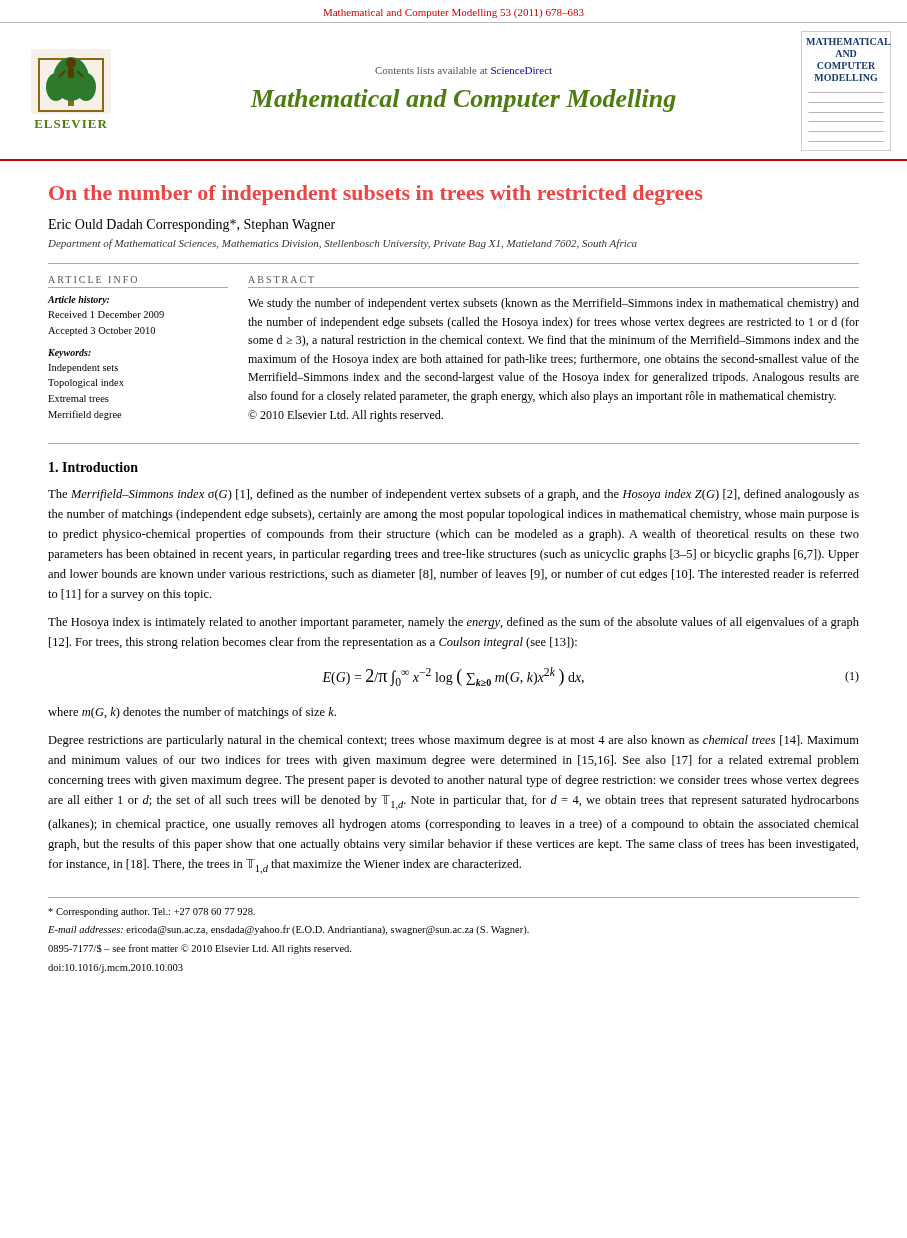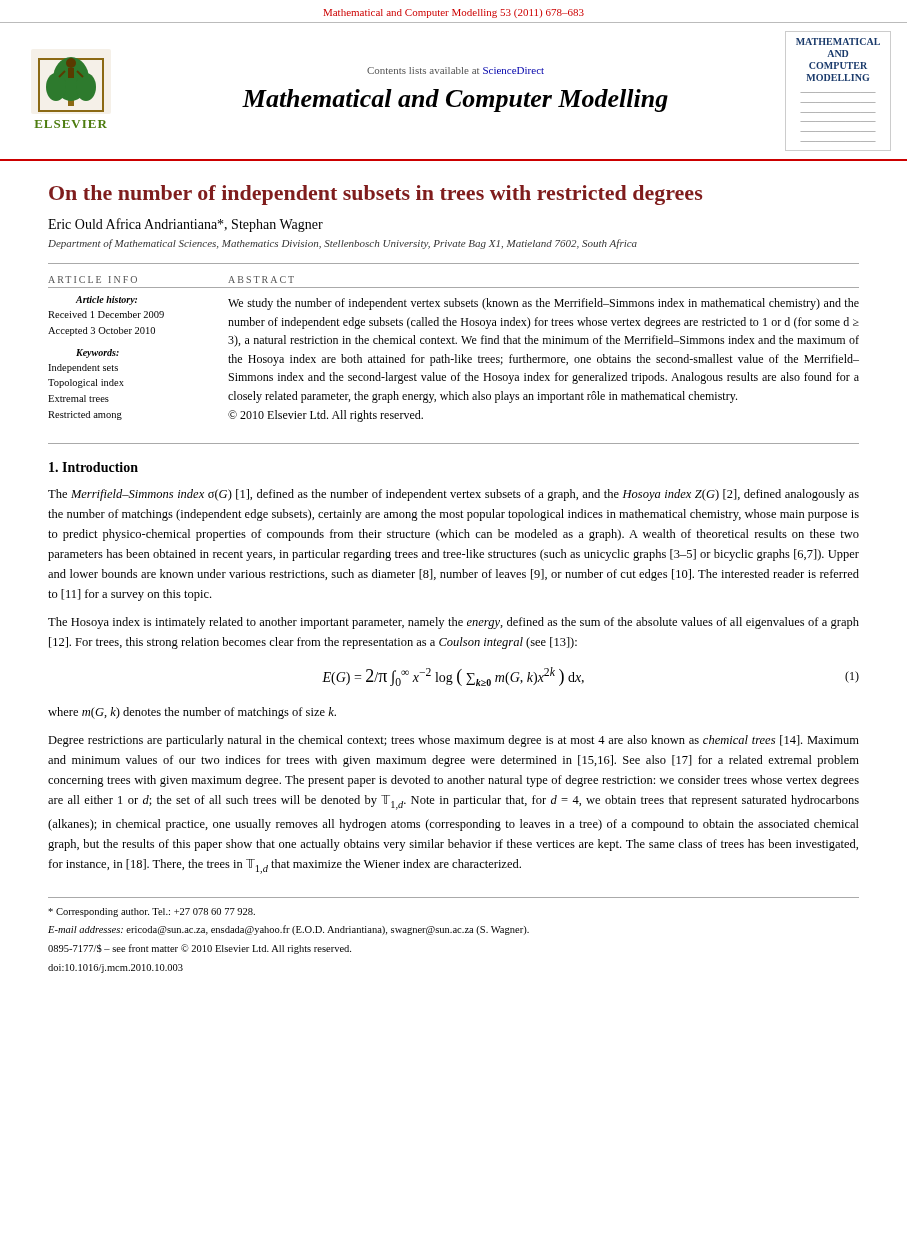--- a/index.html
+++ b/index.html
@@ -38,34 +38,34 @@
       color: #555;
       margin-bottom: 8px;
     }
     .journal-header .center-info .contents-line a {
       color: #00a;
       text-decoration: none;
     }
     .journal-header .center-info .journal-title {
       font-size: 26px;
       font-weight: bold;
-      color: #000000;
+      color: #4d7c0f;
       font-style: italic;
       margin-bottom: 3px;
     }
     .journal-header .center-info .homepage-line {
       font-size: 11px;
       color: #555;
     }
     .journal-header .center-info .homepage-line a {
       color: #00a;
       text-decoration: none;
     }
     .journal-header .right-logo {
-      width: 106px;
+      width: 90px;
       flex-shrink: 0;
       border: 1px solid #ccc;
       padding: 4px;
       font-size: 9px;
       text-align: center;
       color: #1a3a6b;
     }
     .right-logo .rl-title {
       font-weight: bold;
       font-size: 10px;
@@ -93,21 +93,21 @@
       margin-top: 2px;
     }
 
     .main-content {
       padding: 18px 48px 18px 48px;
     }
 
     .article-title {
       font-size: 22px;
       font-weight: bold;
-      color: #7f1d1d;
+      color: #ef4444;
       margin-bottom: 10px;
       line-height: 1.3;
     }
     .authors {
       font-size: 14px;
       margin-bottom: 4px;
     }
     .affiliation {
       font-size: 11px;
       font-style: italic;
@@ -116,20 +116,21 @@
     }
 
     .divider {
       border: none;
       border-top: 1px solid #aaa;
       margin: 10px 0;
     }
 
     .two-col {
       display: flex;
+      gap: 20px;
       margin-bottom: 12px;
     }
     .article-info {
       width: 180px;
       flex-shrink: 0;
     }
     .article-info .section-label {
       font-size: 10px;
       letter-spacing: 2px;
       text-transform: uppercase;
@@ -139,21 +140,20 @@
       margin-bottom: 6px;
     }
     .article-info .info-block {
       margin-bottom: 8px;
     }
     .article-info .info-block .info-title {
       font-size: 10px;
       font-style: italic;
       font-weight: bold;
       margin-bottom: 2px;
-      margin-left: 28px;
     }
     .article-info .info-block .info-line {
       font-size: 10.5px;
       line-height: 1.5;
     }
     .abstract-col {
       flex: 1;
     }
     .abstract-col .section-label {
       font-size: 10px;
@@ -264,42 +264,42 @@
       ——————————
     </div>
   </div>
 </div>
 
 <div class="main-content">
 
   <div class="article-title">On the number of independent subsets in trees with restricted degrees</div>
 
   <div class="authors">
-    <span>Eric Ould Africa Andriantiana*, Stephan Wagner</span>
+    <span>Eric Ould Dadah Corresponding*, Stephan Wagner</span>
   </div>
 
   <div class="affiliation">Department of Mathematical Sciences, Mathematics Division, Stellenbosch University, Private Bag X1, Matieland 7602, South Africa</div>
 
   <hr class="divider">
 
   <div class="two-col">
 
     <div class="article-info">
       <div class="section-label">ARTICLE INFO</div>
       <div class="info-block">
         <div class="info-title">Article history:</div>
         <div class="info-line">Received 1 December 2009</div>
         <div class="info-line">Accepted 3 October 2010</div>
       </div>
       <div class="info-block">
         <div class="info-title">Keywords:</div>
         <div class="info-line">Independent sets</div>
         <div class="info-line">Topological index</div>
         <div class="info-line">Extremal trees</div>
-        <div class="info-line">Restricted among</div>
+        <div class="info-line">Merrifield degree</div>
       </div>
     </div>
 
     <div class="abstract-col">
       <div class="section-label">ABSTRACT</div>
       <div class="abstract-text">We study the number of independent vertex subsets (known as the Merrifield–Simmons index in mathematical chemistry) and the number of independent edge subsets (called the Hosoya index) for trees whose vertex degrees are restricted to 1 or d (for some d ≥ 3), a natural restriction in the chemical context. We find that the minimum of the Merrifield–Simmons index and the maximum of the Hosoya index are both attained for path-like trees; furthermore, one obtains the second-smallest value of the Merrifield–Simmons index and the second-largest value of the Hosoya index for generalized tripods. Analogous results are also found for a closely related parameter, the graph energy, which also plays an important rôle in mathematical chemistry.</div>
       <div class="abstract-text copyright">© 2010 Elsevier Ltd. All rights reserved.</div>
     </div>
   </div>
 

